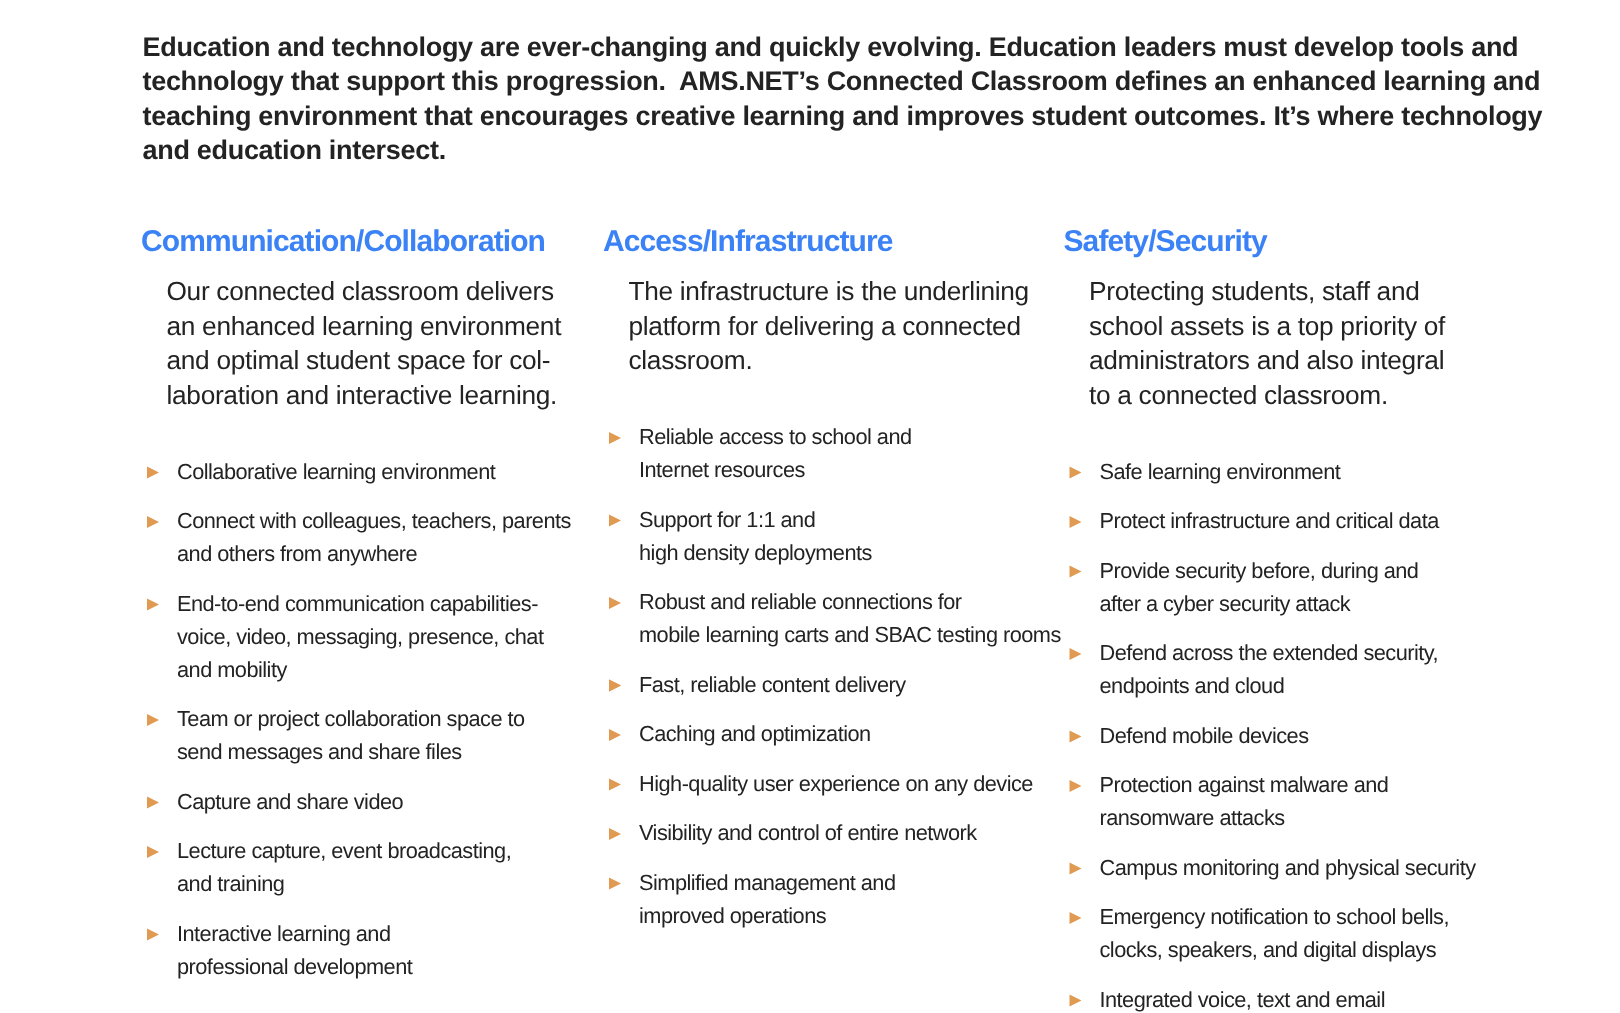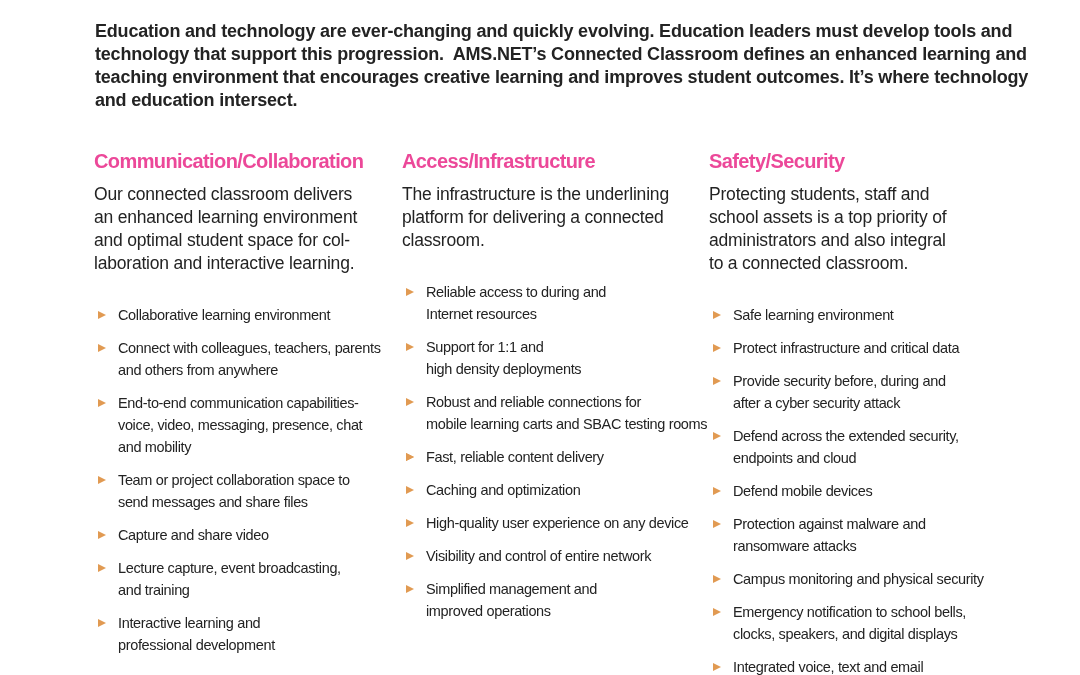--- a/index.html
+++ b/index.html
@@ -24,25 +24,25 @@
   }
   .column {
     position: absolute;
     top: 150px;
   }
   .column h2 {
     margin: 0;
     font-size: 20px;
     font-weight: bold;
     letter-spacing: -0.6px;
-    color: #ec4899;
+    color: #3b82f6;
     line-height: 22px;
   }
   .col-intro {
-    margin: 11px 0 0 0;
+    margin: 11px 0 0 17px;
     font-size: 17.5px;
     line-height: 23px;
     letter-spacing: -0.2px;
     white-space: pre;
   }
   .column ul {
     margin: 29px 0 0 0;
     padding: 0;
     list-style: none;
   }
@@ -97,21 +97,21 @@
           <li><span class="tri"></span><span>Interactive learning and
 professional development</span></li>
         </ul>
       </div>
       <div class="column" id="col-1">
         <h2>Access/Infrastructure</h2>
         <p class="col-intro">The infrastructure is the underlining
 platform for delivering a connected
 classroom.</p>
         <ul>
-          <li><span class="tri"></span><span>Reliable access to during and
+          <li><span class="tri"></span><span>Reliable access to school and
 Internet resources</span></li>
           <li><span class="tri"></span><span>Support for 1:1 and
 high density deployments</span></li>
           <li><span class="tri"></span><span>Robust and reliable connections for
 mobile learning carts and SBAC testing rooms</span></li>
           <li><span class="tri"></span></li>
           <li><span class="tri"></span><span>Fast, reliable content delivery</span></li>
           <li><span class="tri"></span><span>Caching and optimization</span></li>
           <li><span class="tri"></span><span>High-quality user experience on any device</span></li>
           <li><span class="tri"></span><span>Visibility and control of entire network</span></li>

